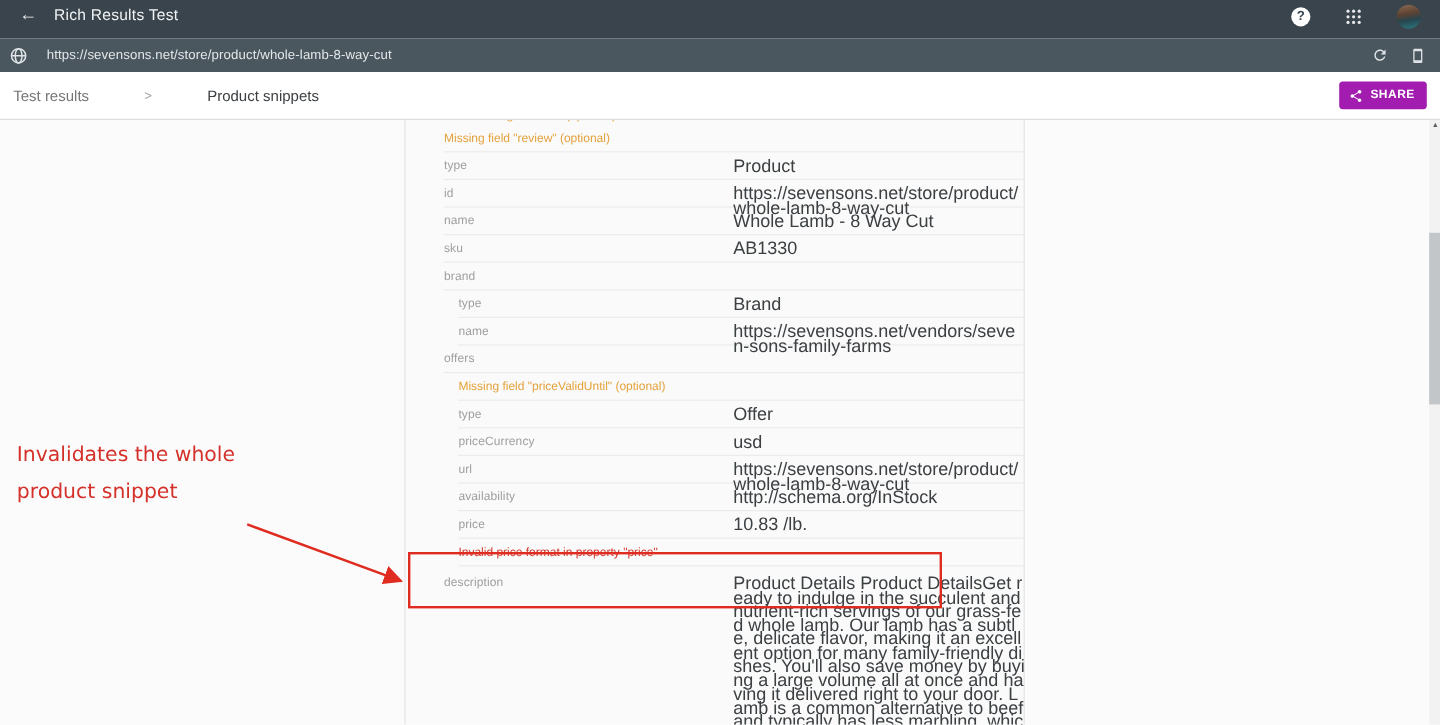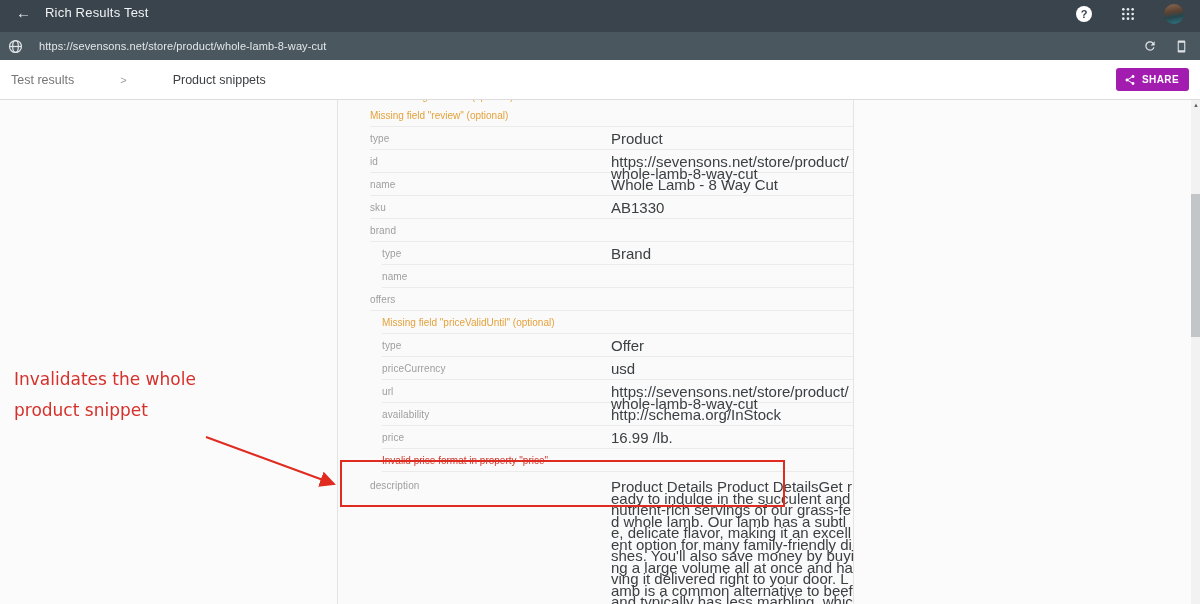--- a/index.html
+++ b/index.html
@@ -176,20 +176,21 @@
           <span class="key">brand</span>
         </div>
       </div>
       <div class="row">
         <span class="val">Brand</span>
         <div class="inner ind1">
           <span class="key">type</span>
         </div>
       </div>
       <div class="row">
+        <span class="val">https://sevensons.net/vendors/seven-sons-family-farms</span>
         <div class="inner ind1">
           <span class="key">name</span>
         </div>
       </div>
       <div class="row">
         <div class="inner ind0">
           <span class="key">offers</span>
         </div>
       </div>
       <div class="row">
@@ -215,21 +216,21 @@
           <span class="key">url</span>
         </div>
       </div>
       <div class="row">
         <span class="val">http://schema.org/InStock</span>
         <div class="inner ind1">
           <span class="key">availability</span>
         </div>
       </div>
       <div class="row">
-        <span class="val">16.99 /lb.</span>
+        <span class="val">10.83 /lb.</span>
         <div class="inner ind1">
           <span class="key">price</span>
         </div>
       </div>
       <div class="row">
         <div class="inner ind1">
           <span class="msg error">Invalid price format in property "price"</span>
         </div>
       </div>
       <div class="row desc">

